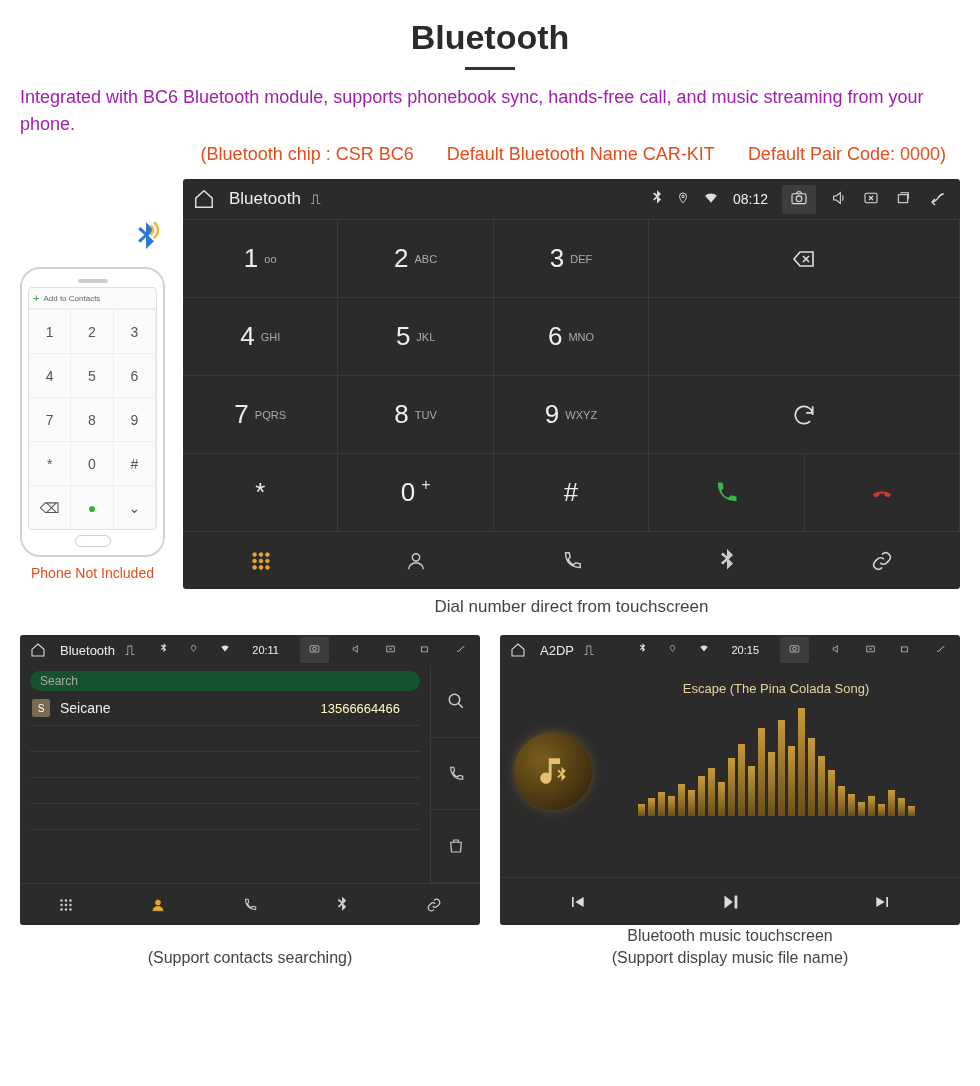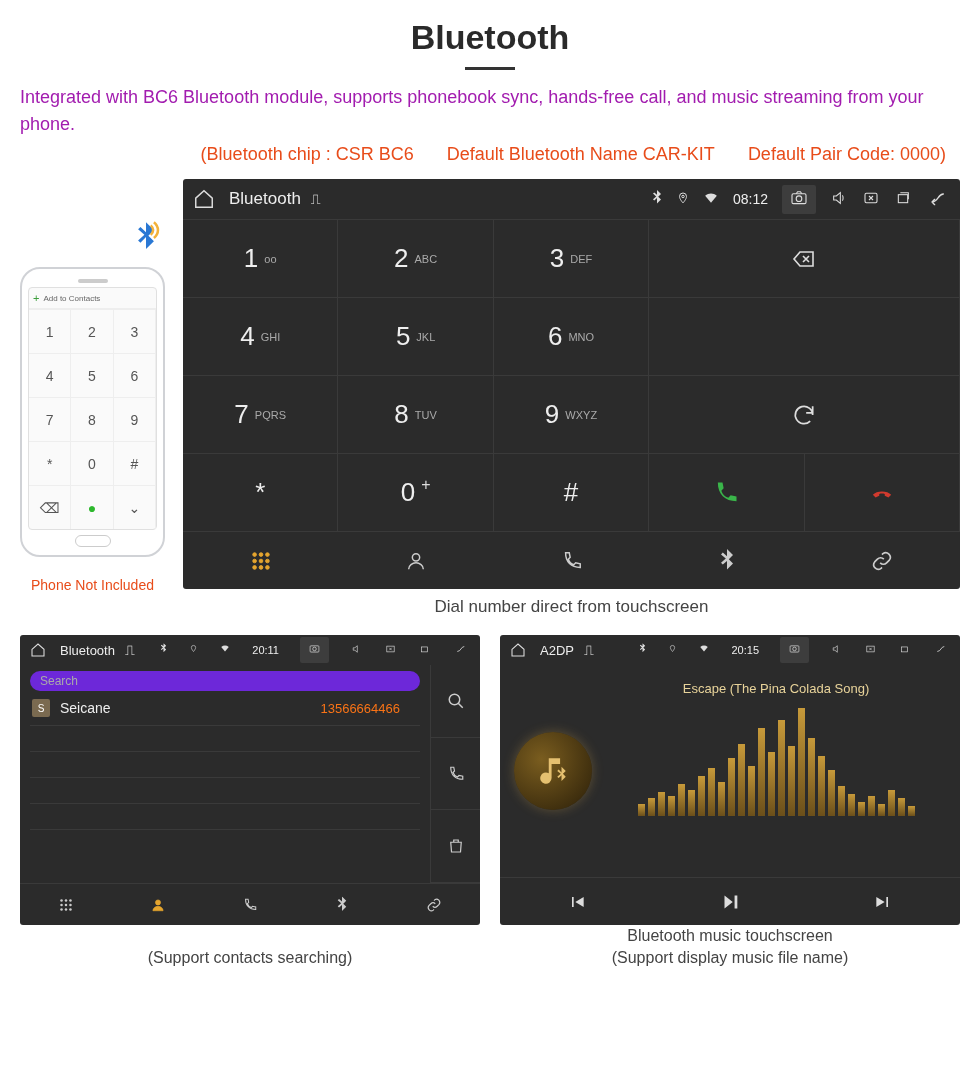--- a/index.html
+++ b/index.html
@@ -19,21 +19,21 @@
 .bt-float { align-self:flex-end; margin-bottom:6px; }
 .phone { width:145px; height:290px; border:2px solid #d0d2d6; border-radius:20px; background:#fff; position:relative; display:flex; flex-direction:column; align-items:center; padding:6px; }
 .phone-speaker { width:30px; height:4px; background:#ccc; border-radius:2px; margin:4px 0 4px; }
 .phone-screen { flex:1; width:100%; border:1px solid #e0e0e0; background:#fafafa; border-radius:4px; display:flex; flex-direction:column; }
 .phone-top { display:flex; align-items:center; gap:4px; font-size:8px; color:#666; padding:4px; border-bottom:1px solid #eee; }
 .phone-add { color:#3b9e3b; font-size:11px; }
 .phone-keys { flex:1; display:grid; grid-template-columns:repeat(3,1fr); }
 .phone-key { display:flex; align-items:center; justify-content:center; font-size:14px; color:#555; border-top:1px solid #eee; border-right:1px solid #eee; }
 .phone-key.green { color:#2db82d; }
 .phone-home { width:36px; height:12px; border:1.5px solid #ccc; border-radius:8px; margin:5px 0 2px; }
-.phone-note { color:#e84c1a; font-size:14px; margin-top:20px; }
+.phone-note { color:#e84c1a; font-size:14px; margin-top:8px; }
 
 .headunit { flex:1; background:#2b2b2b; border-radius:3px; color:#ddd; display:flex; flex-direction:column; height:410px; }
 .statusbar { display:flex; align-items:center; height:40px; padding:0 10px; font-size:15px; color:#eee; }
 .sb-home svg,.sb-icon svg { display:block; }
 .sb-title { margin-left:14px; font-size:17px; }
 .sb-usb { margin-left:10px; font-size:14px; }
 .sb-spacer { flex:1; }
 .sb-right { display:flex; align-items:center; gap:14px; }
 .sb-time { font-size:14px; }
 .sb-cam { background:#3d3d3d; padding:6px 8px; border-radius:2px; }
@@ -57,24 +57,24 @@
 .panel { flex:1; }
 .small-unit { background:#2b2b2b; border-radius:3px; height:290px; display:flex; flex-direction:column; color:#ddd; }
 .small-unit .statusbar { height:30px; font-size:12px; }
 .small-unit .sb-title { font-size:13px; }
 .small-unit .sb-right { gap:21px; }
 .small-unit .sb-right svg { transform:scale(.82); }
 .small-unit .sb-time { font-size:11px; }
 
 .pb-body { flex:1; display:flex; }
 .pb-main { flex:1; padding:6px 10px; }
-.pb-search { background:#6d28d9; border-radius:10px; padding:3px 10px; font-size:12px; color:#aaa; }
+.pb-search { background:#14532d; border-radius:10px; padding:3px 10px; font-size:12px; color:#aaa; }
 .pb-row { display:flex; align-items:center; gap:10px; padding:8px 2px; border-bottom:1px solid #3a3a3a; font-size:14px; color:#eee; }
 .pb-badge { width:18px; height:18px; background:#7a6a50; color:#fff; font-size:10px; display:flex; align-items:center; justify-content:center; border-radius:2px; }
-.pb-num { margin-left:auto; font-size:13px; color:#f97316; margin-right:18px; }
+.pb-num { margin-left:auto; font-size:13px; color:#fef9c3; margin-right:18px; }
 .pb-side { width:50px; display:flex; flex-direction:column; }
 .pb-side .navitem { flex:1; border-left:1px solid #3a3a3a; border-bottom:1px solid #3a3a3a; }
 .small-nav { display:flex; height:42px; border-top:1px solid #3a3a3a; }
 .small-nav .navitem svg { transform:scale(.85); }
 
 .music-body { flex:1; display:flex; align-items:center; padding:10px 14px; gap:14px; position:relative; }
 .music-icon { width:78px; height:78px; border-radius:50%; background:radial-gradient(circle at 35% 35%,#7a5d1f,#2a1e08); display:flex; align-items:center; justify-content:center; box-shadow:0 0 12px #caa04a55; }
 .music-icon svg { fill:#e5c070; }
 .music-right { flex:1; display:flex; flex-direction:column; align-items:center; height:100%; }
 .music-title { font-size:13px; color:#e8d39a; text-align:center; margin-top:6px; margin-bottom:10px; }

